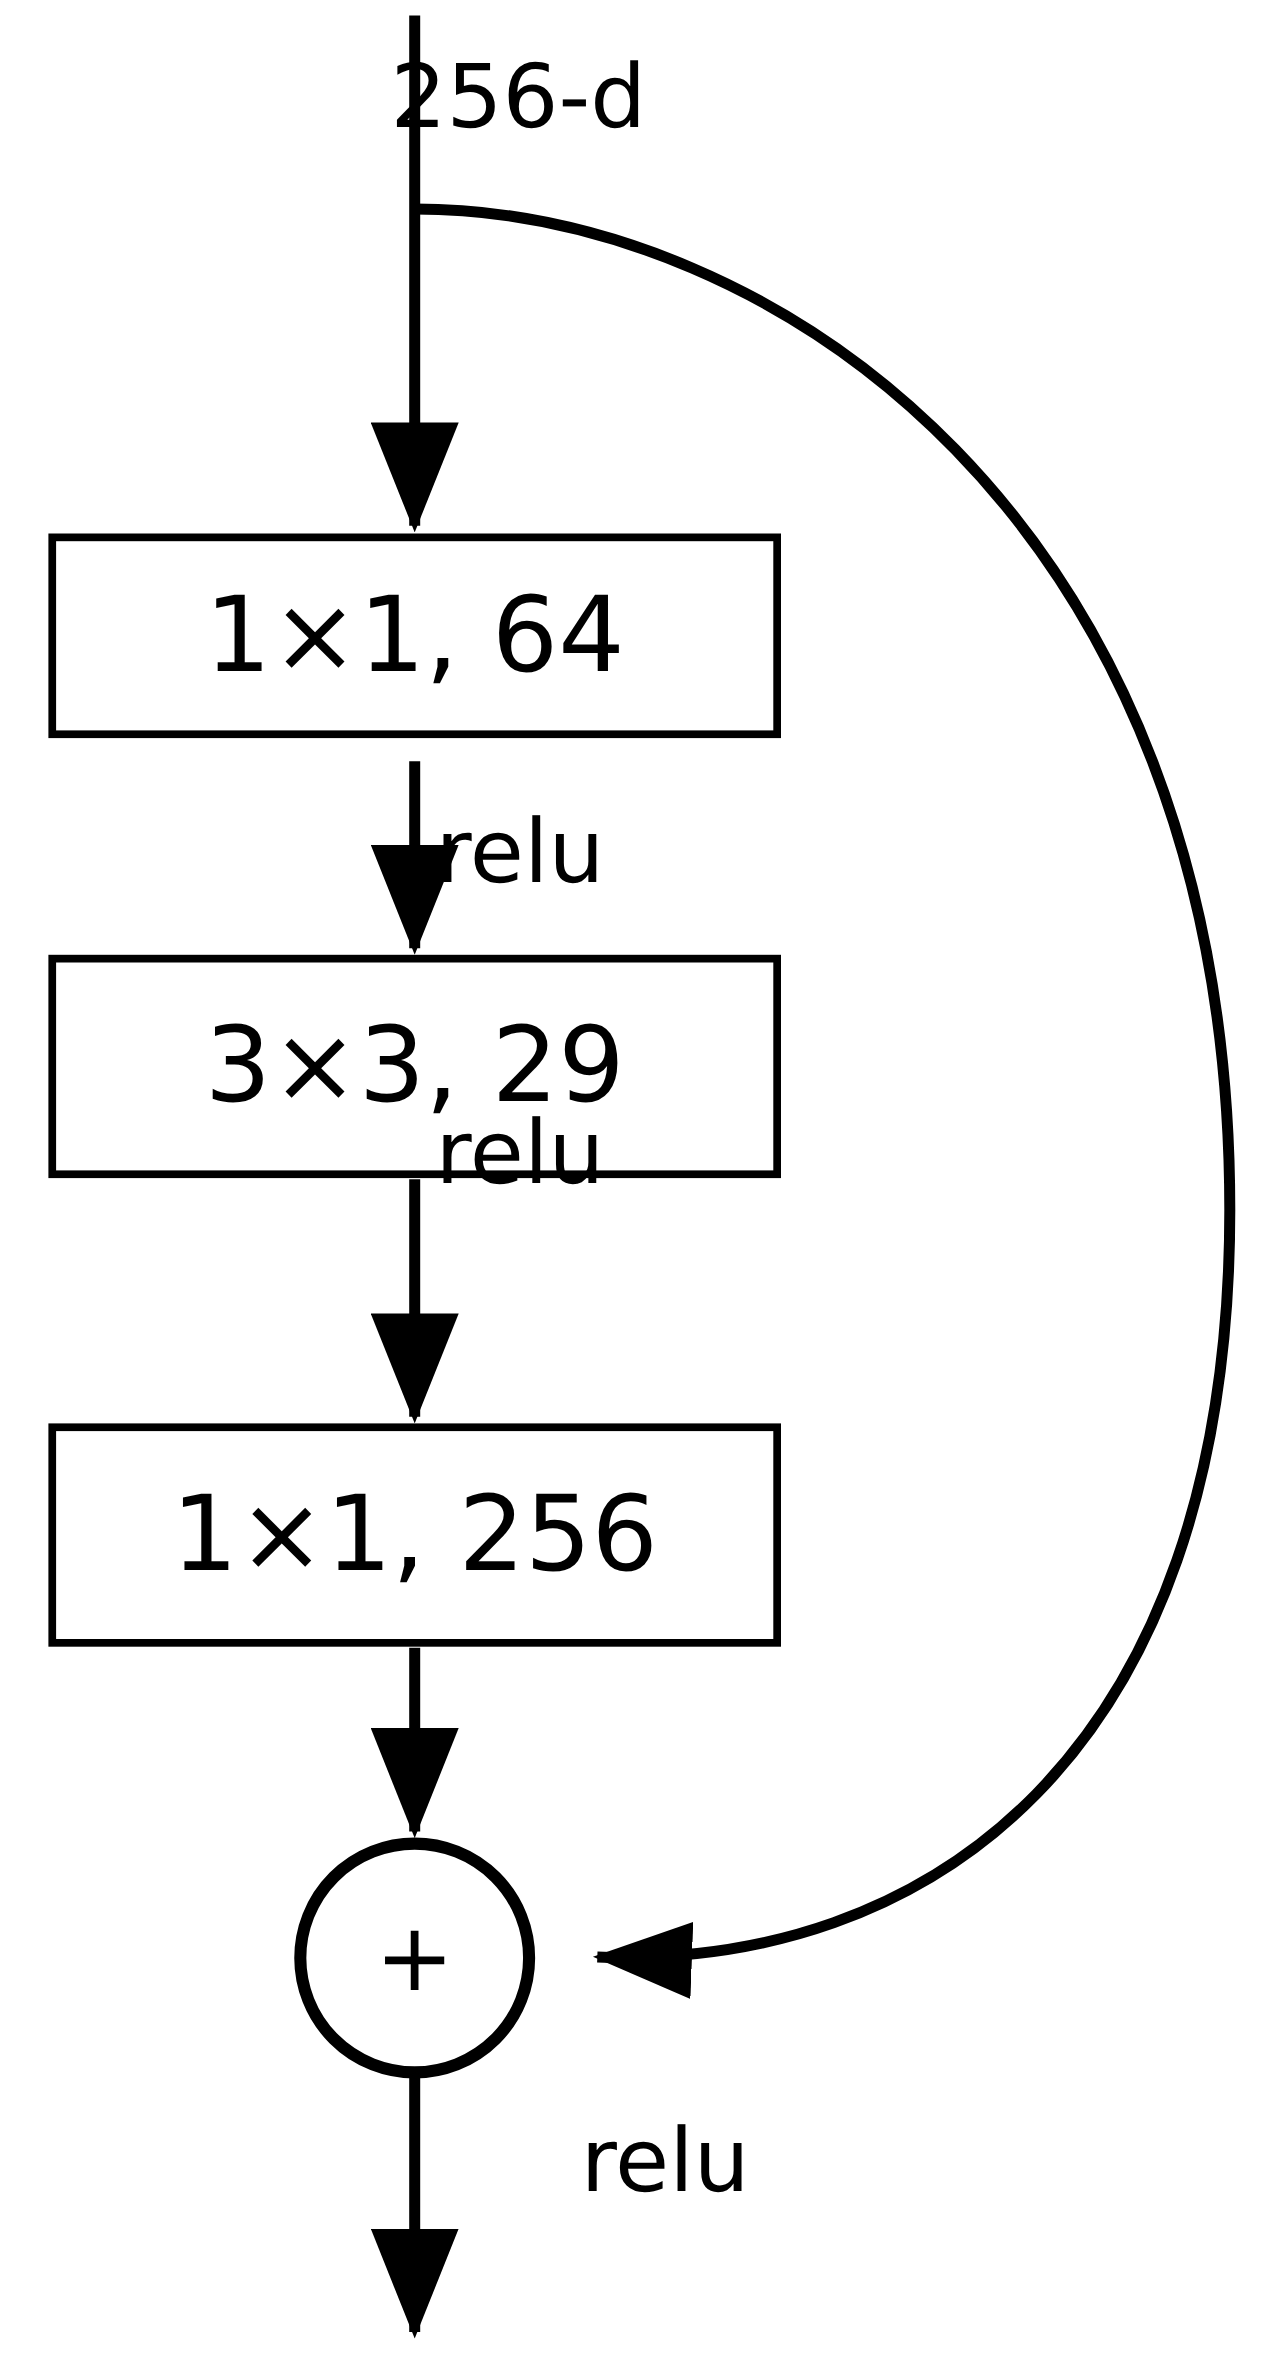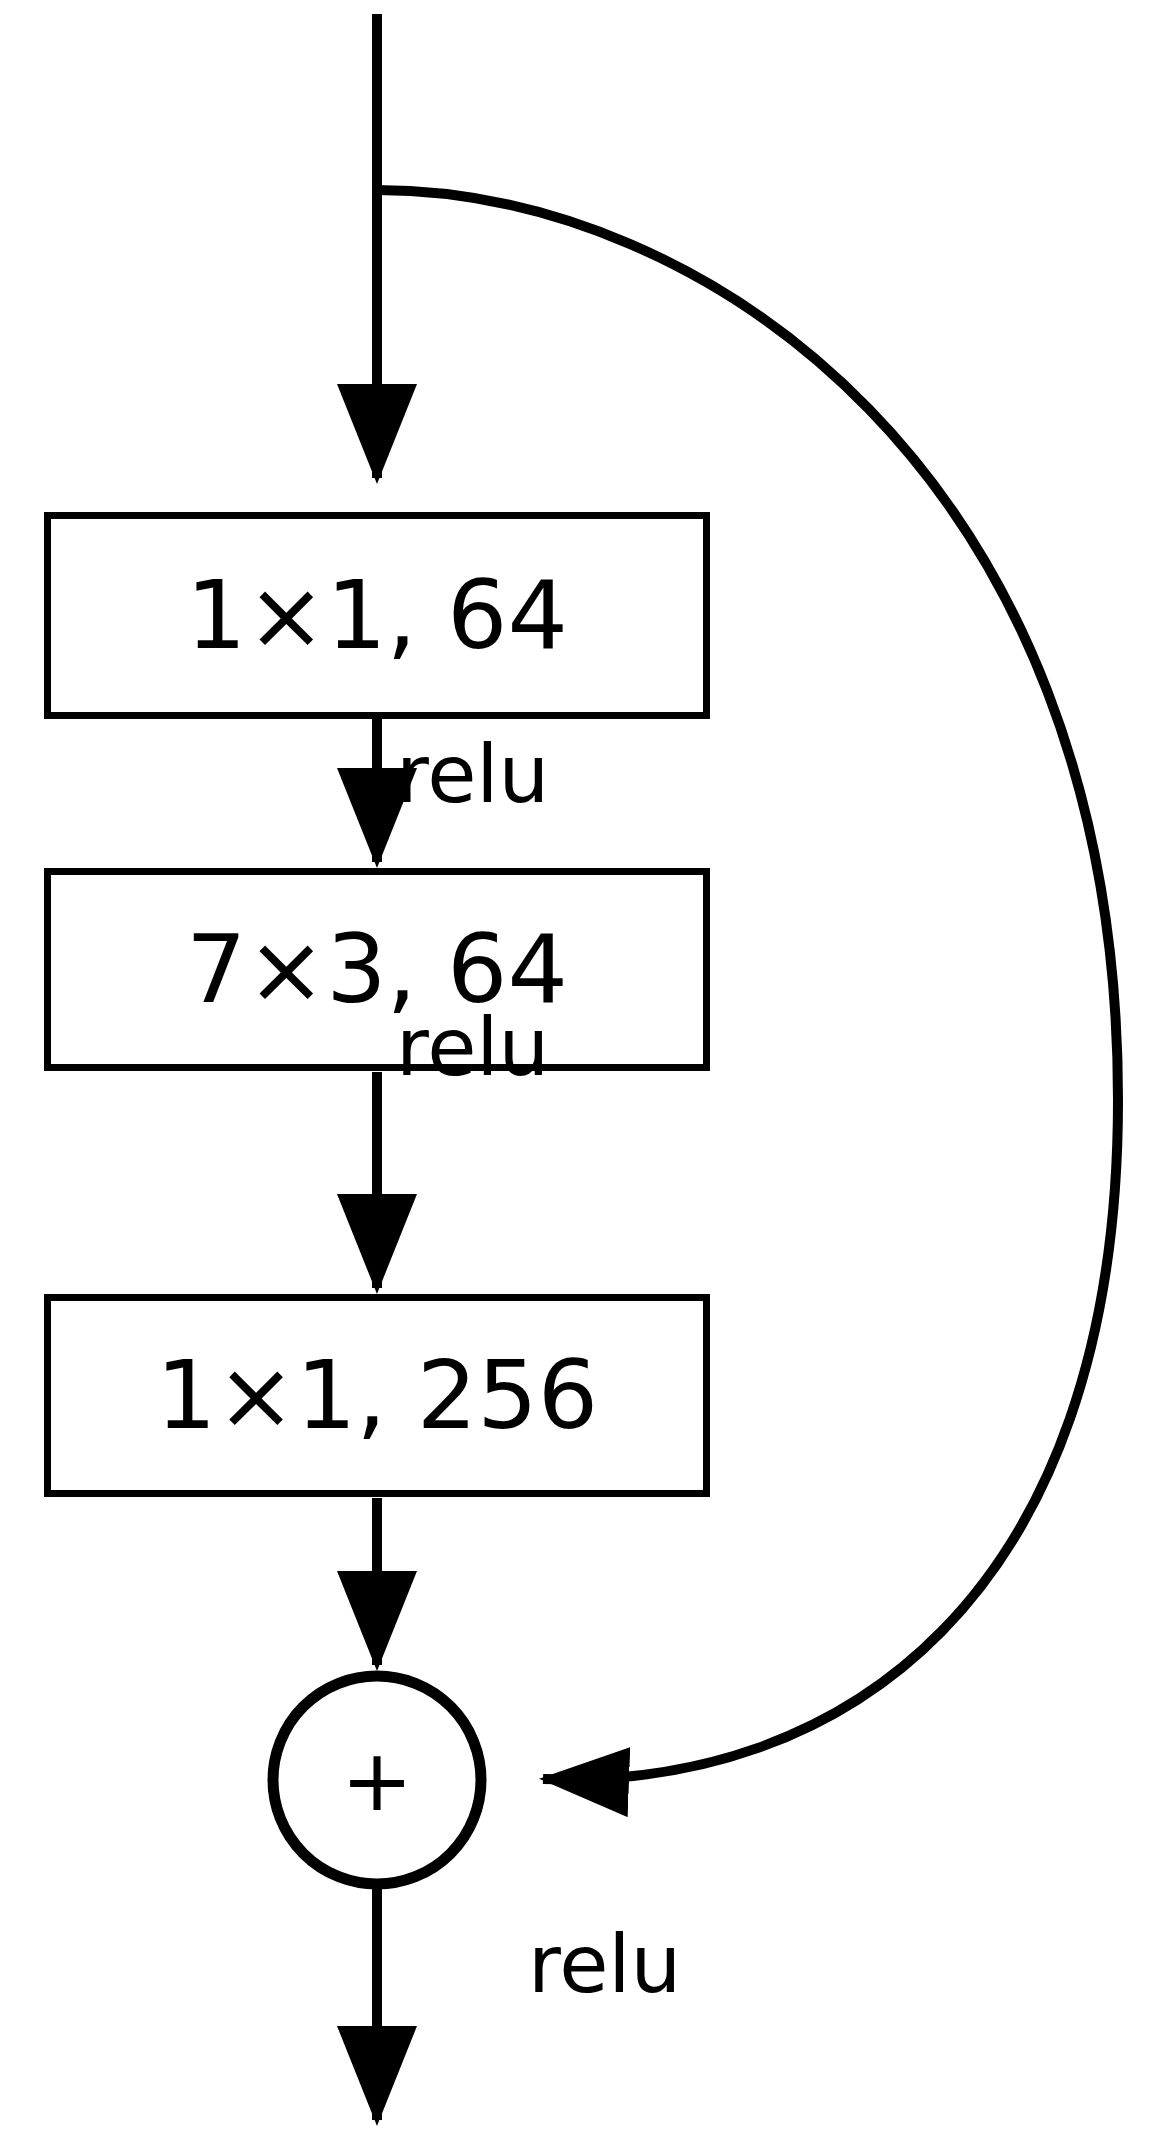--- a/index.html
+++ b/index.html
@@ -79,29 +79,30 @@
 
     <line x1="377" y1="1072" x2="377" y2="1288" stroke="#000000" stroke-width="10" marker-end="url(#arrowhead)"></line>
 
     <line x1="377" y1="1498" x2="377" y2="1665" stroke="#000000" stroke-width="10" marker-end="url(#arrowhead)"></line>
 
     <circle cx="377" cy="1780" r="104" fill="#ffffff" stroke="#000000" stroke-width="11"></circle>
 
     <line x1="377" y1="1884" x2="377" y2="2120" stroke="#000000" stroke-width="10" marker-end="url(#arrowhead)"></line>
   </svg>
 
+  <div class="edge-label" style="left:355px; top:48px;">256-d</div>
 
-  <div class="op-box" style="left:44px; top:512px; width:666px; height:207px;">
+  <div class="op-box" style="left:44px; top:485px; width:666px; height:186px;">
     <span class="op-box-label">1×1, 64</span>
   </div>
 
   <div class="edge-label" style="left:396px; top:735px;">relu</div>
 
   <div class="op-box" style="left:44px; top:868px; width:666px; height:203px;">
-    <span class="op-box-label">7×3, 64</span>
+    <span class="op-box-label">3×3, 29</span>
   </div>
 
   <div class="edge-label" style="left:396px; top:1008px;">relu</div>
 
   <div class="op-box" style="left:44px; top:1294px; width:666px; height:203px;align-items:center;">
     <span class="op-box-label">1×1, 256</span>
   </div>
 
   <div class="plus-glyph" style="left:327px; top:1737px; width:100px;">+</div>
 

